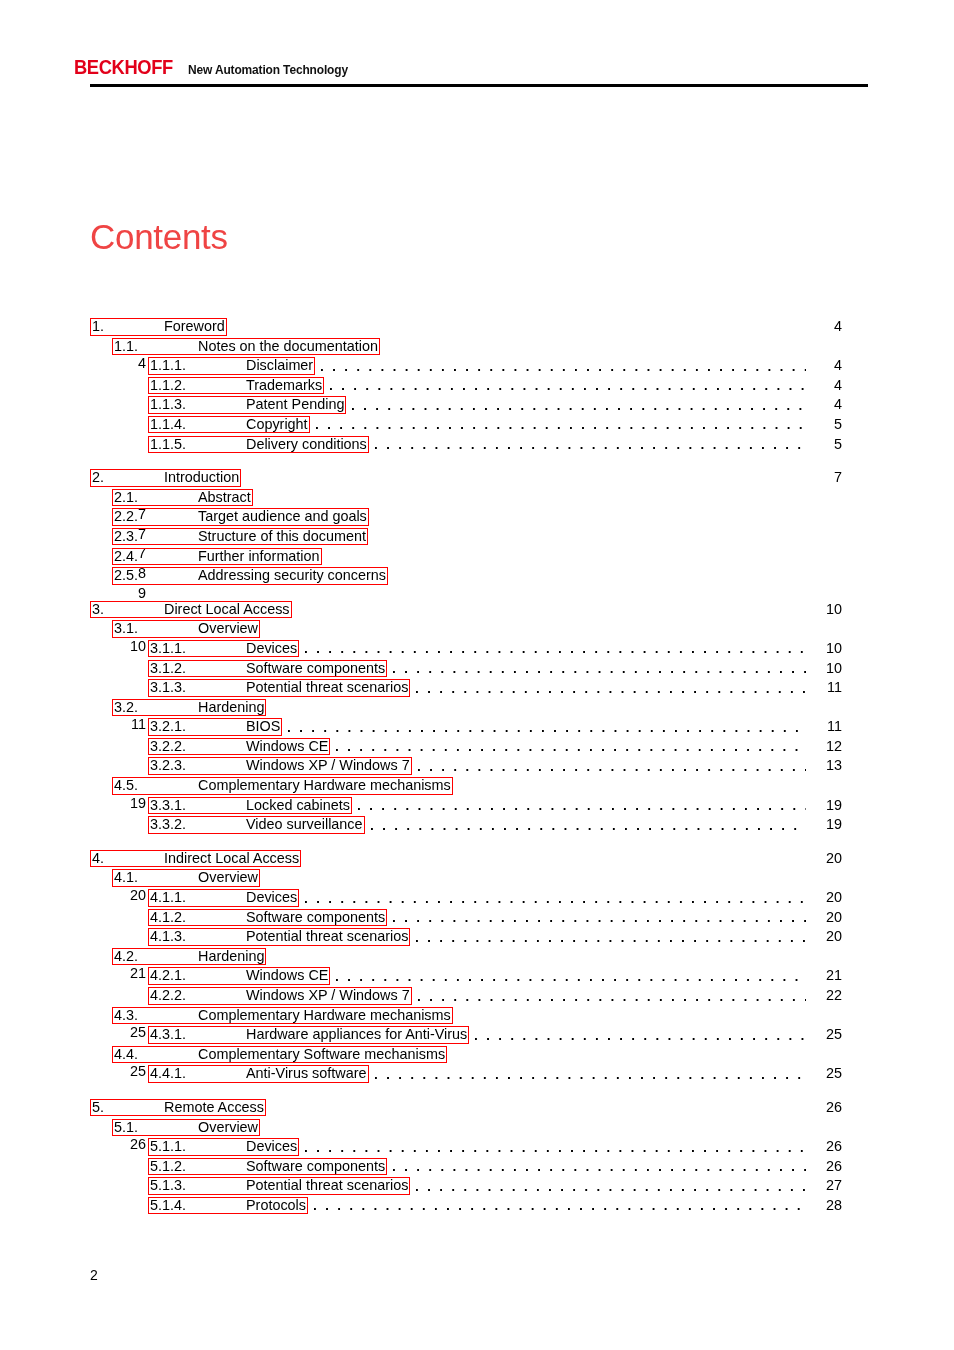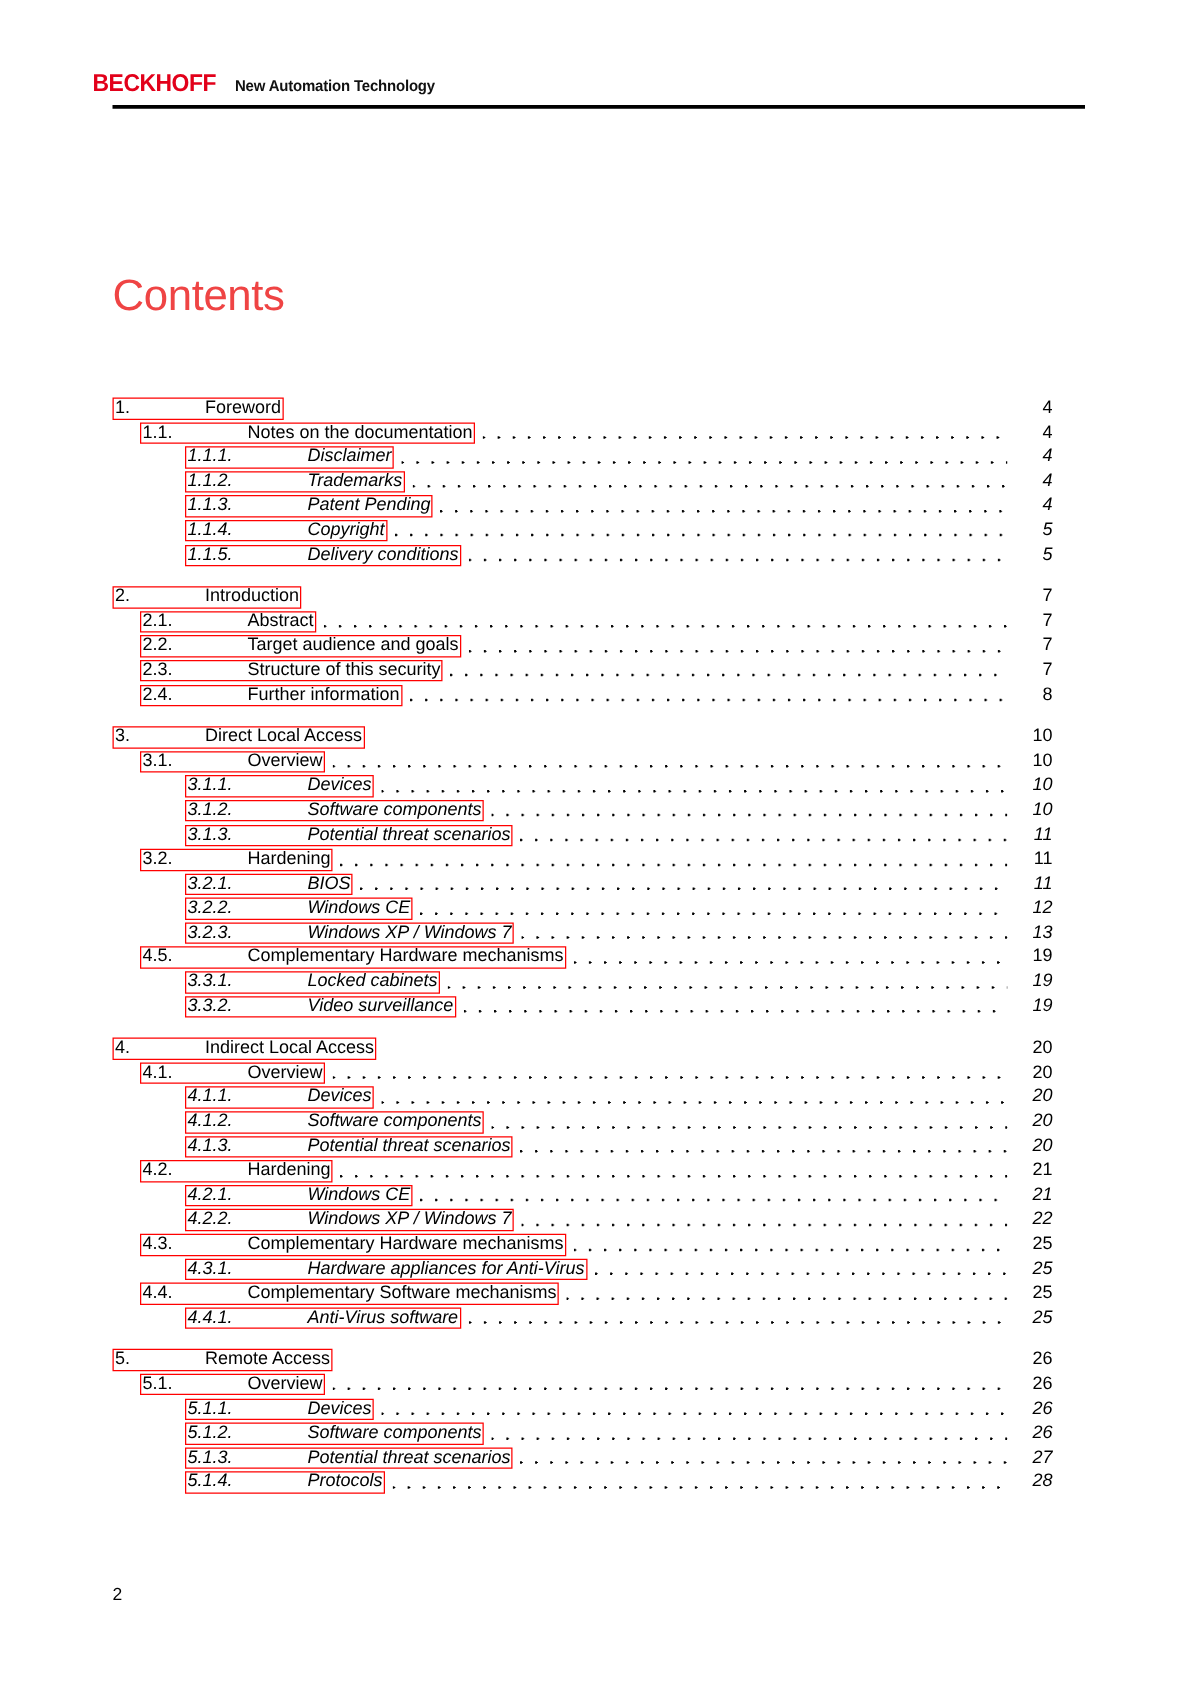--- a/index.html
+++ b/index.html
@@ -87,22 +87,22 @@
     height: 19.6px;
     display: flex;
     align-items: flex-start;
     font-size: 14.4px;
     line-height: 17px;
     white-space: nowrap;
   }
 
   
   .lvl1 { padding-left: 0px; }
-  .lvl2 { padding-left: 22px; }
-  .lvl3 { padding-left: 58px; font-style: italic; }
+  .lvl2 { padding-left: 22px; flex-direction: column; }
+  .lvl3 { padding-left: 58px; }
 
   
   .entry {
     display: inline-flex;
     align-items: baseline;
     border: 1px solid #ff0000;
     box-sizing: border-box;
     padding: 0 1px;
     height: 17.5px;
     line-height: 15.5px;
@@ -251,32 +251,40 @@
         <span class="entry">
           <span class="num">2.2.</span>
           <span class="txt">Target audience and goals</span>
         </span>
         <span class="leader"></span>
         <span class="pageno">7</span>
       </div>
       <div class="toc-row lvl2">
         <span class="entry">
           <span class="num">2.3.</span>
-          <span class="txt">Structure of this security</span>
+          <span class="txt">Structure of this document</span>
         </span>
         <span class="leader"></span>
         <span class="pageno">7</span>
       </div>
       <div class="toc-row lvl2">
         <span class="entry">
           <span class="num">2.4.</span>
           <span class="txt">Further information</span>
         </span>
         <span class="leader"></span>
         <span class="pageno">8</span>
+      </div>
+      <div class="toc-row lvl2">
+        <span class="entry">
+          <span class="num">2.5.</span>
+          <span class="txt">Addressing security concerns</span>
+        </span>
+        <span class="leader"></span>
+        <span class="pageno">9</span>
       </div>
     </div>
     <div class="toc-group">
       <div class="toc-row lvl1 no-leader">
         <span class="entry">
           <span class="num">3.</span>
           <span class="txt">Direct Local Access</span>
         </span>
         <span class="leader"></span>
         <span class="pageno">10</span>

